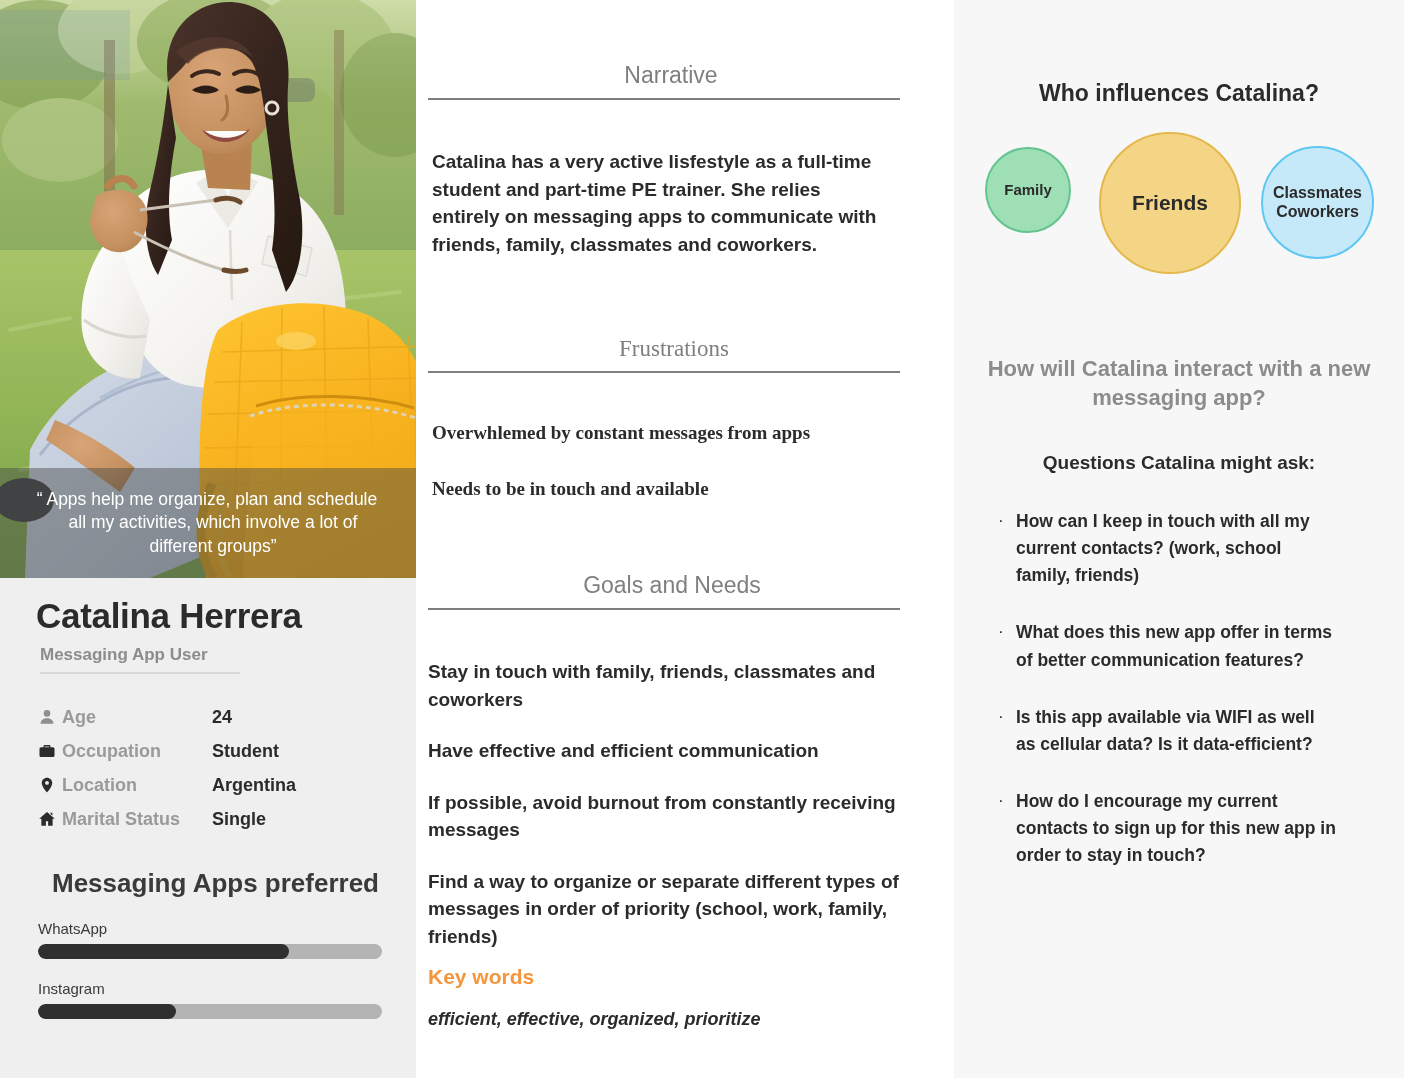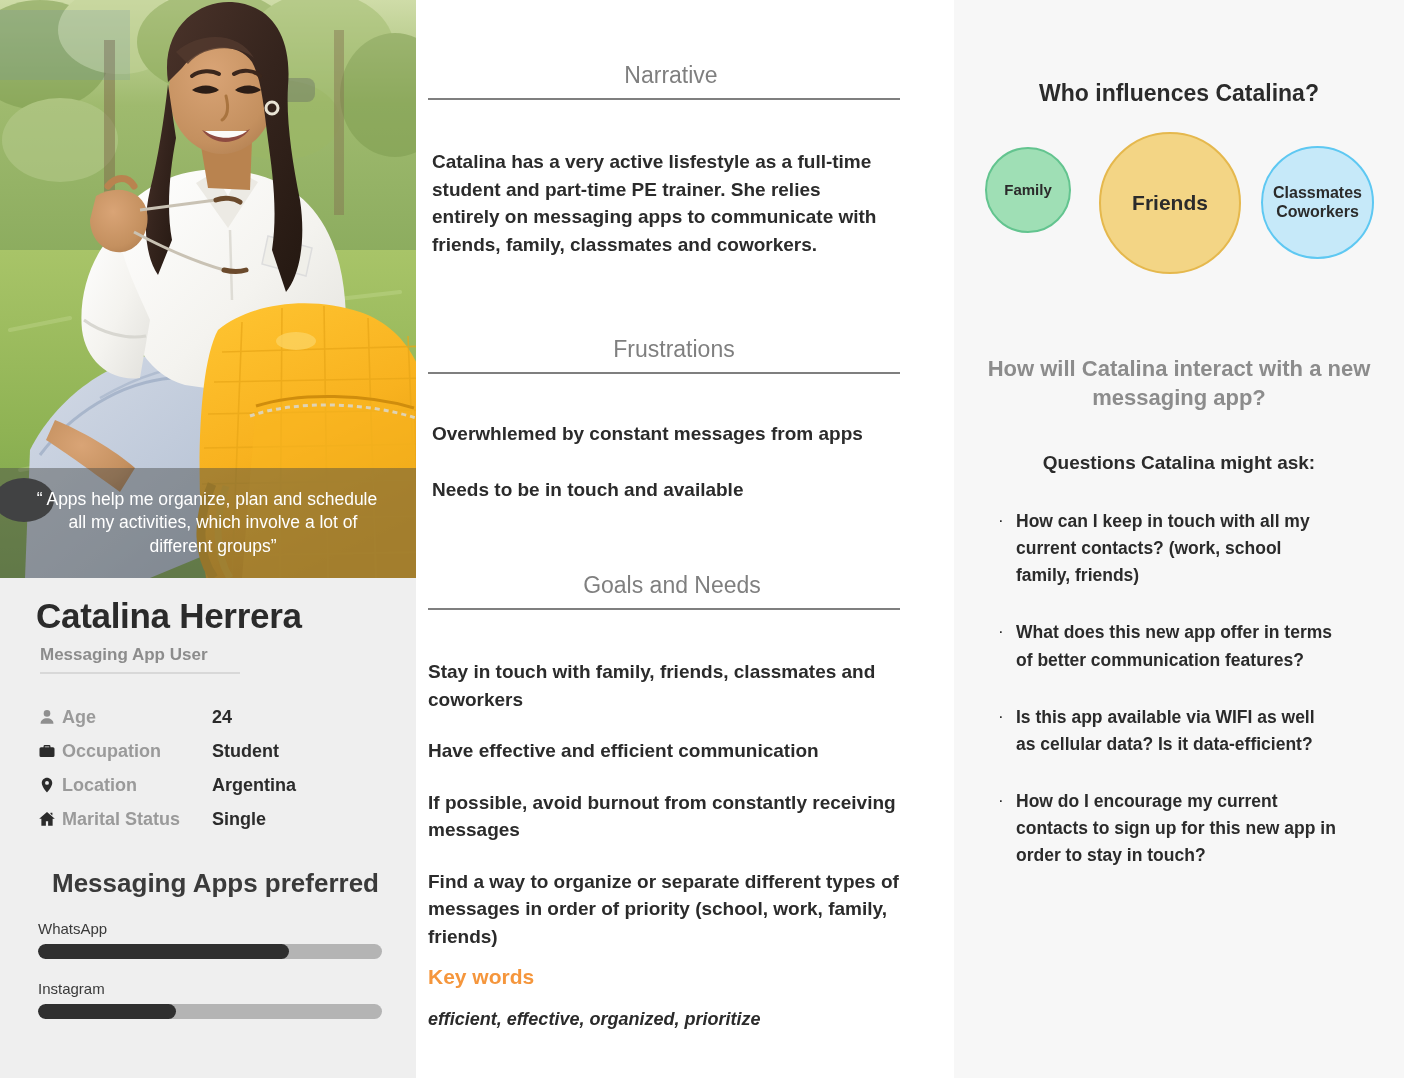--- a/index.html
+++ b/index.html
@@ -102,21 +102,21 @@
     text-align: center;
   }
   .sec-head.indent2 { padding-left: 20px; }
   .sec-head.indent3 { padding-left: 16px; }
   .mid-body {
     font-size: 19px; font-weight: bold; color: #2b2b2b;
     line-height: 1.45;
   }
   .s-narrative { position: absolute; left: 12px; top: 62px; width: 500px; }
   .narrative-text { margin-top: 48px; padding-left: 4px; width: 450px; }
-  .s-frust { position: absolute; left: 12px; top: 336px; width: 500px; }
+  .s-frust { position: absolute; left: 12px; top: 336px; width: 500px; font-family: Liberation Serif, serif; }
   .frust-items { margin-top: 46px; padding-left: 4px; }
   .frust-item { margin-bottom: 28px; }
   .s-goals { position: absolute; left: 12px; top: 572px; width: 500px; }
   .goals-items { margin-top: 48px; padding-left: 0px; }
   .goal-item { margin-bottom: 24px; width: 490px; }
   .s-keys { position: absolute; left: 12px; top: 965px; }
   .keys-title { font-size: 21px; font-weight: bold; color: #f5963c; }
   .keys-words {
     font-size: 18px; font-weight: bold; font-style: italic;
     color: #2b2b2b; margin-top: 20px;

